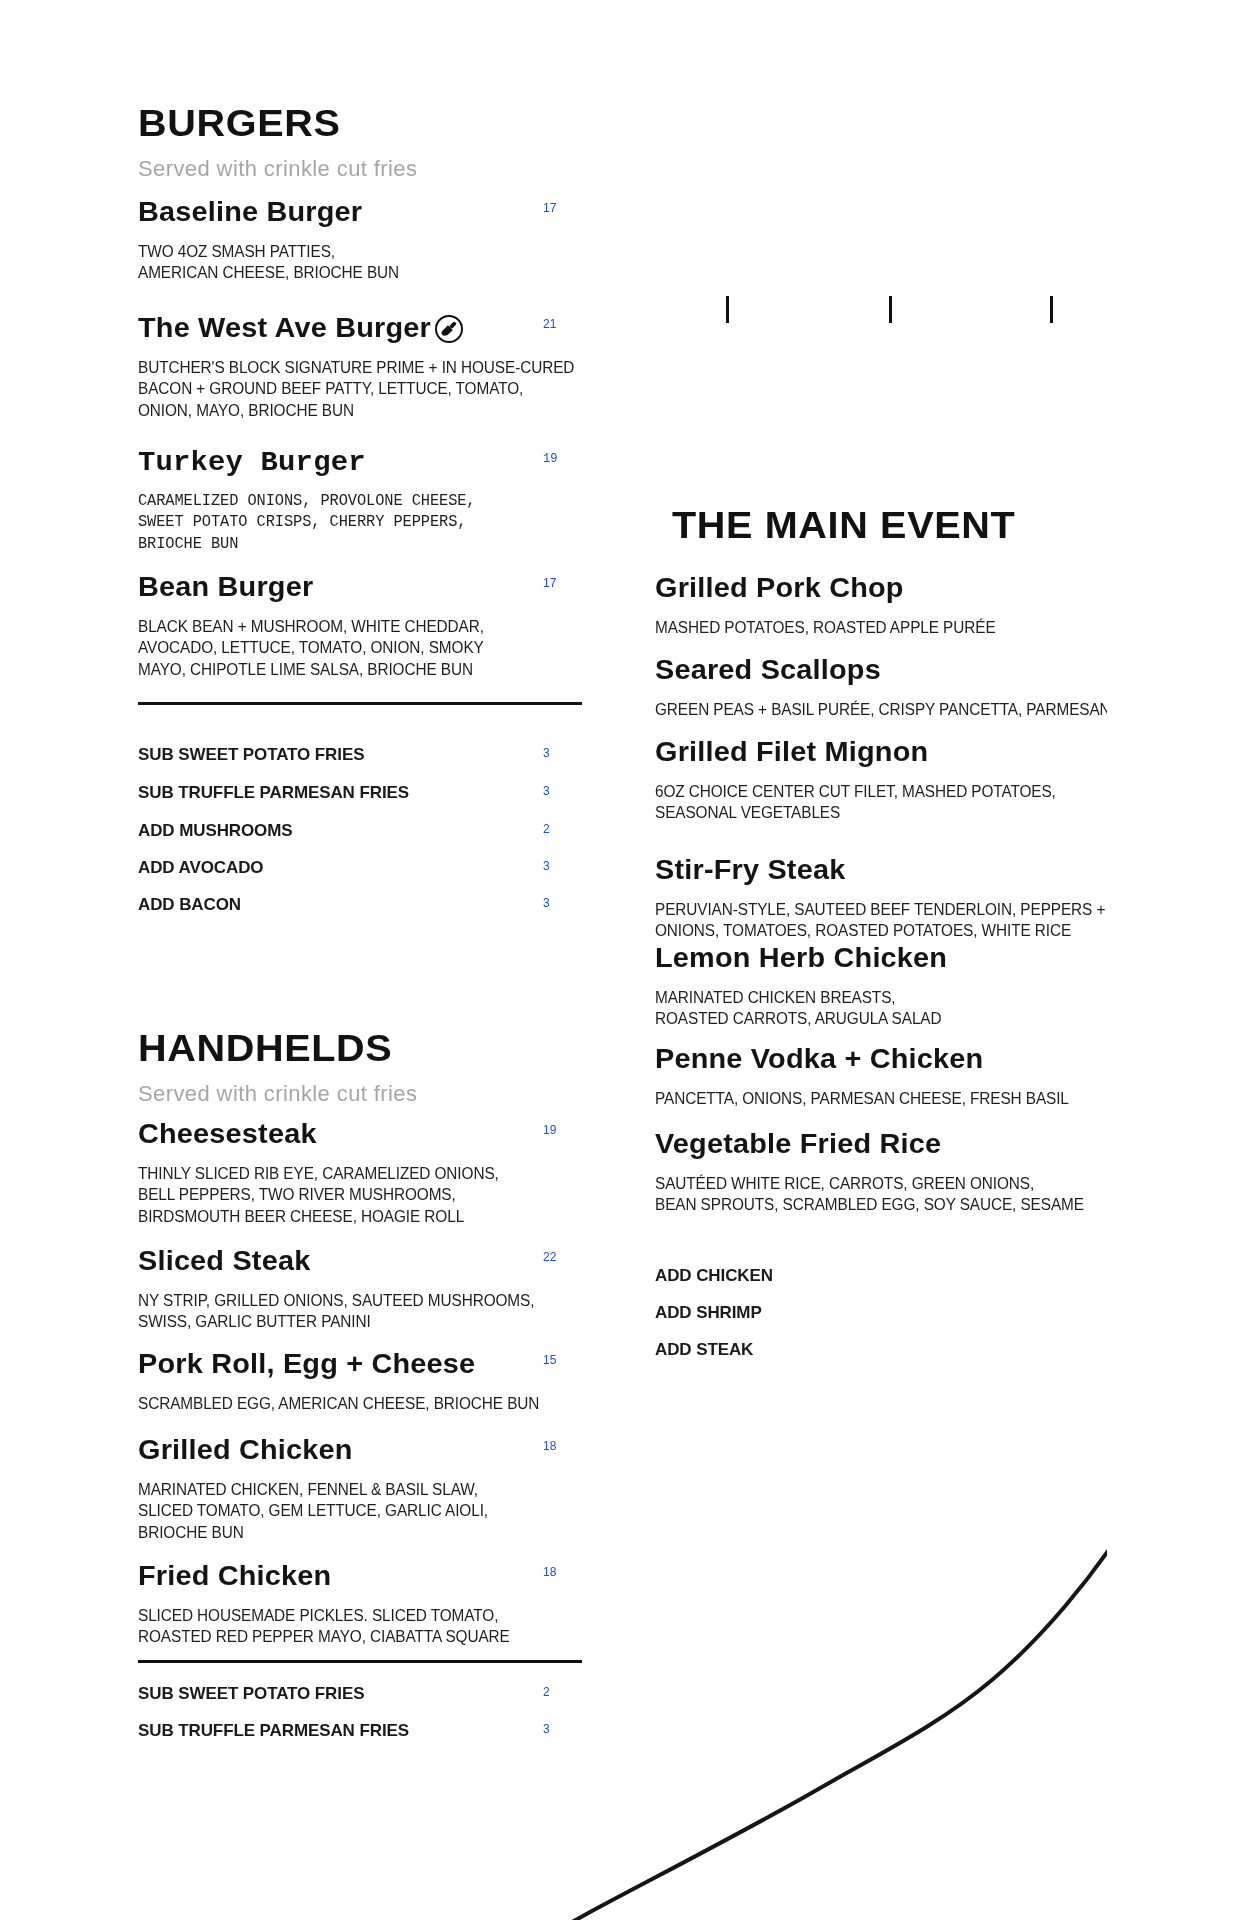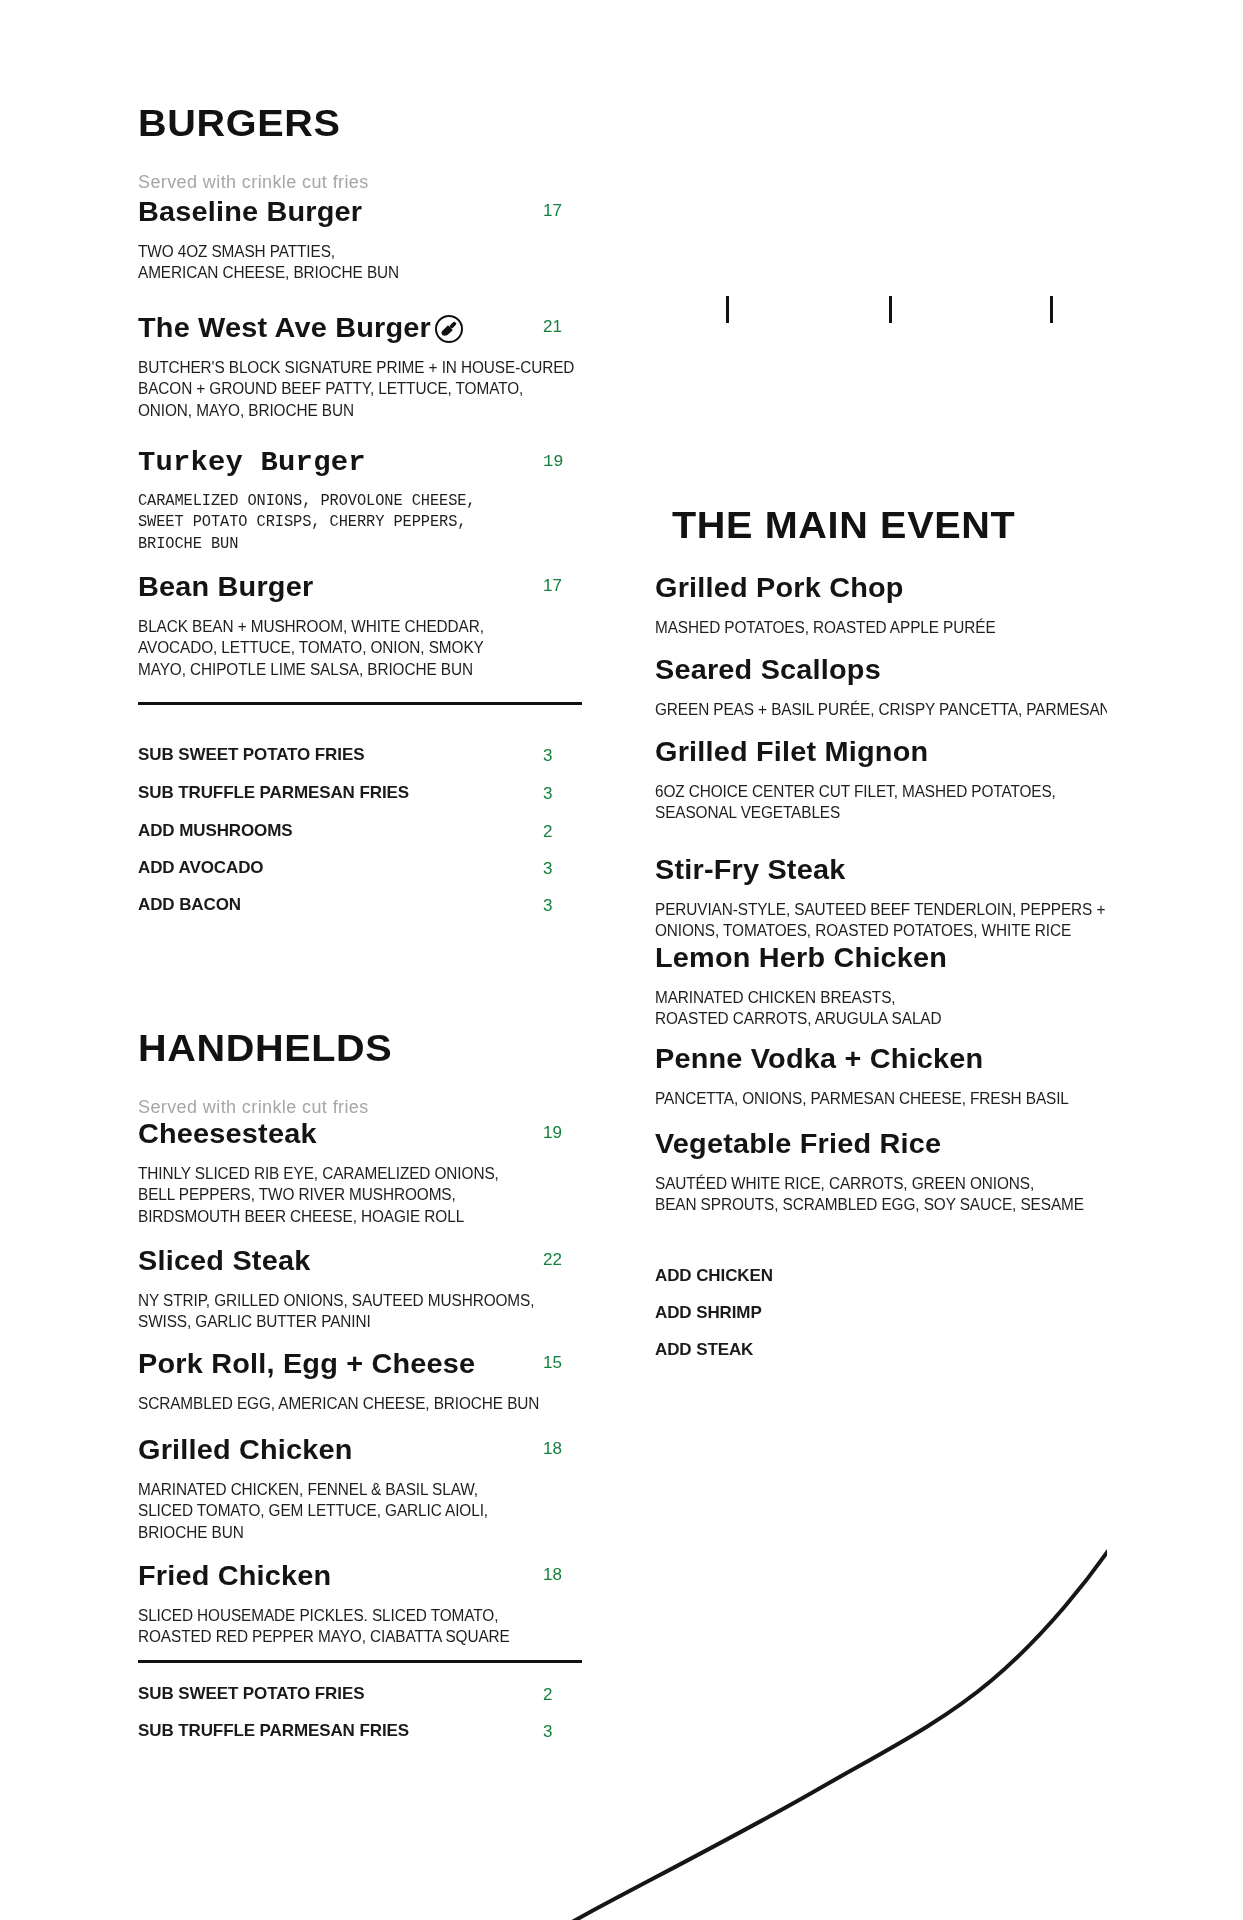--- a/index.html
+++ b/index.html
@@ -3,29 +3,29 @@
 <meta charset="utf-8">
 <title>Menu</title>
 <style>
   html,body{margin:0;padding:0;background:#fff;}
   .page{position:relative;width:1107px;height:1920px;background:#ffffff;
         font-family:"Liberation Sans",sans-serif;color:#161616;overflow:hidden;}
   
   .sec-head{position:absolute;}
   .sec-head h1{margin:0;font-size:37px;font-weight:bold;letter-spacing:.6px;
                transform:scaleX(1.07);transform-origin:0 50%;white-space:nowrap;color:#121212;}
-  .sec-head .sub{margin:27px 0 0;font-size:18px;color:#a6a6a6;letter-spacing:.4px;}
+  .sec-head .sub{margin:11px 0 0;font-size:22px;color:#a6a6a6;letter-spacing:.4px;}
   
   .item{position:absolute;width:490px;}
   .item.left{left:138px;}
   .item.right{left:655px;}
   .t-row{display:flex;align-items:center;gap:12px;}
   .item h2{margin:0;font-size:28px;font-weight:bold;letter-spacing:.2px;color:#141414;
            transform:scaleX(1.03);transform-origin:0 50%;white-space:nowrap;}
-  .price{position:absolute;top:5px;font-size:17px;font-weight:normal;color:#15803d;}
+  .price{position:absolute;top:5px;font-size:12px;font-weight:normal;color:#1d4ed8;}
   .item.left .price, .addon.left .price{left:405px;}
   .item.right .price, .addon.right .price{left:465px;}
   .desc{margin:13px 0 0;font-size:16px;line-height:1.34;white-space:pre-line;color:#1e1e1e;
         letter-spacing:-.1px;transform:scaleX(.96);transform-origin:0 0;}
   
   .addon{position:absolute;width:490px;font-size:17px;font-weight:bold;color:#1a1a1a;letter-spacing:-.1px;}
   .addon.left{left:138px;}
   .addon.right{left:655px;margin-top:44px;}
   .addon .price{top:1px;}
   

